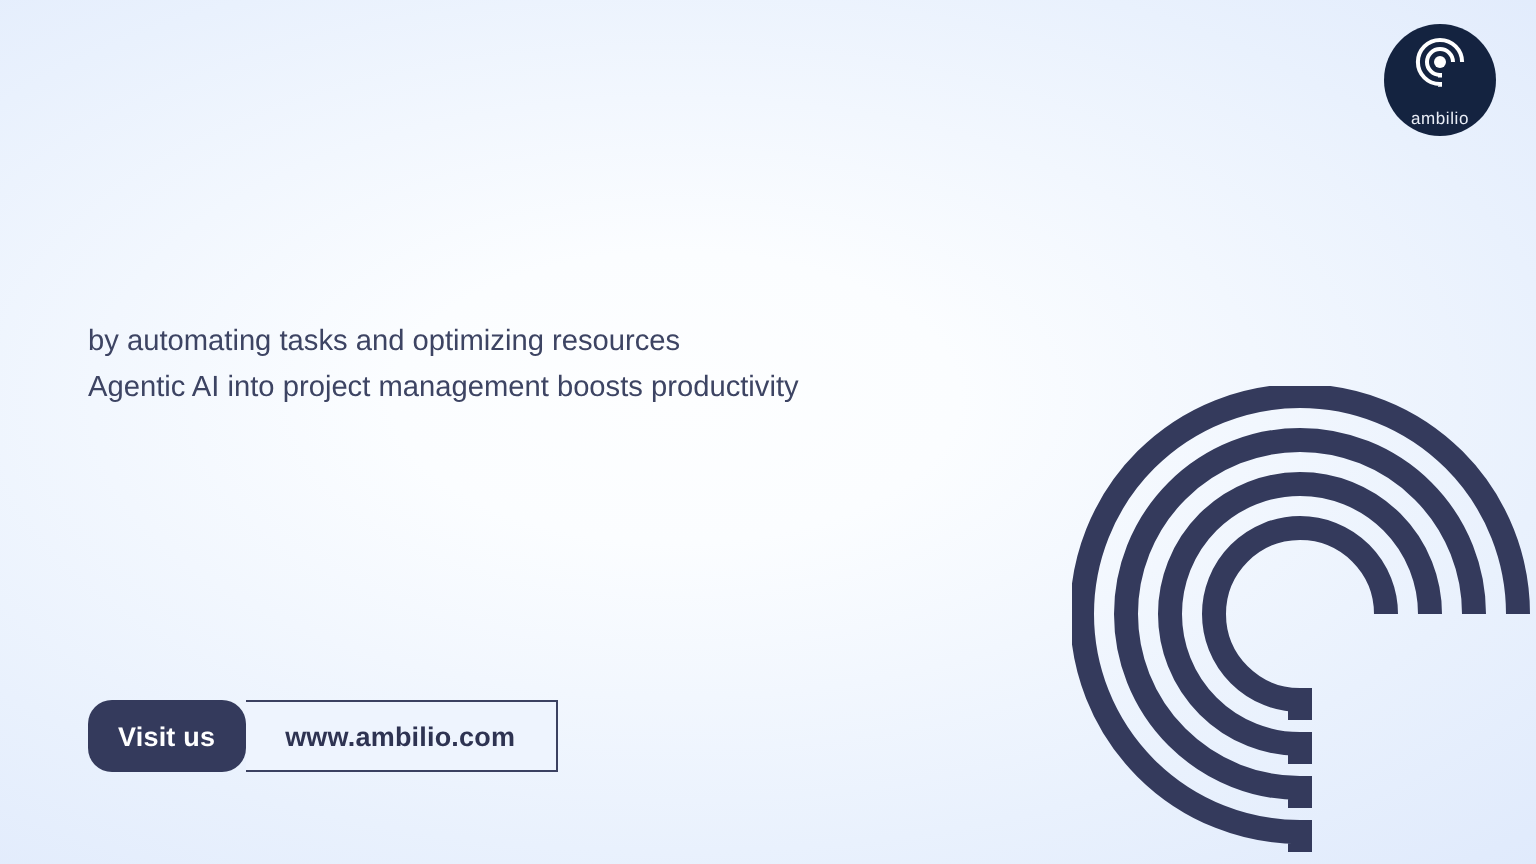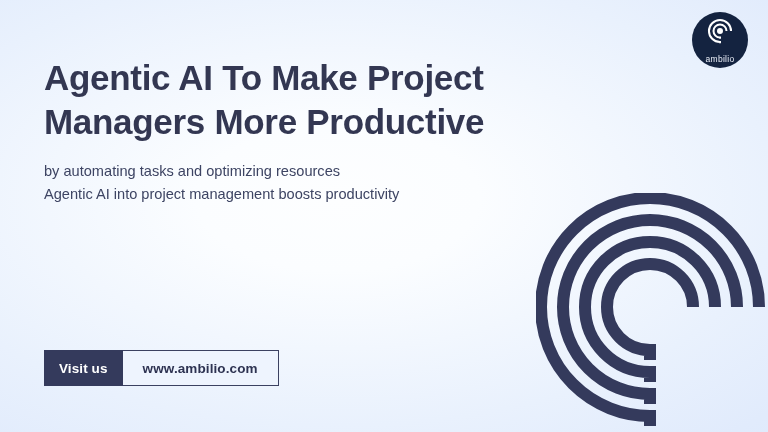--- a/index.html
+++ b/index.html
@@ -99,20 +99,21 @@
   #visit-us-label {
     display: flex;
     align-items: center;
     justify-content: center;
     padding: 12px 15px;
     background: #343a5c;
     color: #ffffff;
     font-size: 13.5px;
     font-weight: 700;
     letter-spacing: 0.1px;
+    border-radius: 12px;
   }
   #visit-url-box {
     display: flex;
     align-items: center;
     justify-content: center;
     padding: 12px 20px;
     min-width: 122px;
     background: #eef4fe;
     border: 1px solid #3b4161;
     border-left: none;
@@ -141,24 +142,20 @@
     <svg class="logo-mark" viewBox="0 0 40 40">
       <g fill="none" stroke="#ffffff" stroke-width="3.1">
         <path d="M 37 20 A 17 17 0 1 0 20 37 L 20 39"></path>
         <path d="M 30 20 A 10 10 0 1 0 20 30 L 20 32"></path>
       </g>
       <circle cx="20" cy="20" r="4.6" fill="#ffffff"></circle>
     </svg>
     <span class="logo-word">ambilio</span>
   </div>
 
-  <h1 id="headline">
-    <span class="hl-line">Agentic AI To Make Project</span>
-    <span class="hl-line">Managers More Productive</span>
-  </h1>
 
   <p id="subtitle">
     <span class="sb-line">by automating tasks and optimizing resources</span>
     <span class="sb-line">Agentic AI into project management boosts productivity</span>
   </p>
 
   <div id="visit-cta">
     <div id="visit-us-label">Visit us</div>
     <div id="visit-url-box">www.ambilio.com</div>
   </div>

